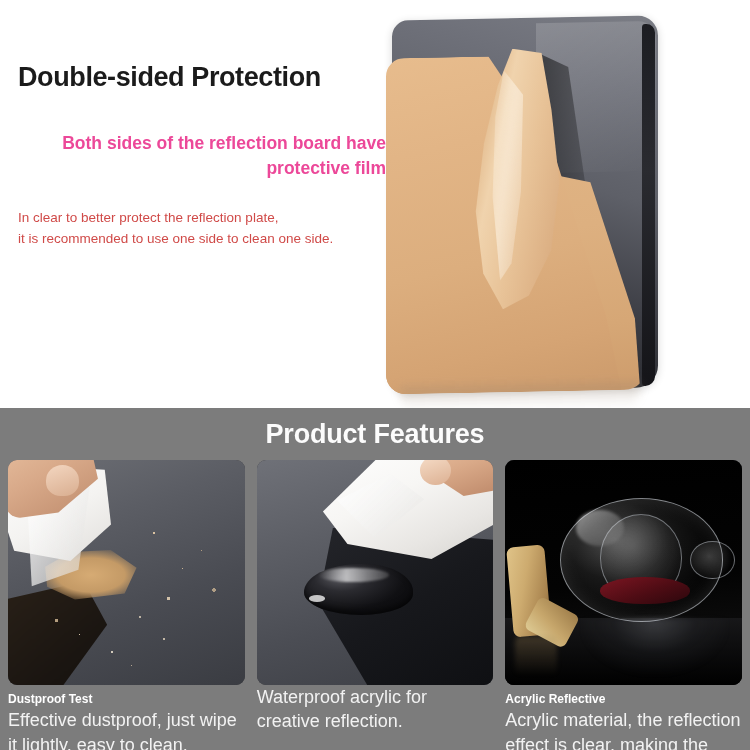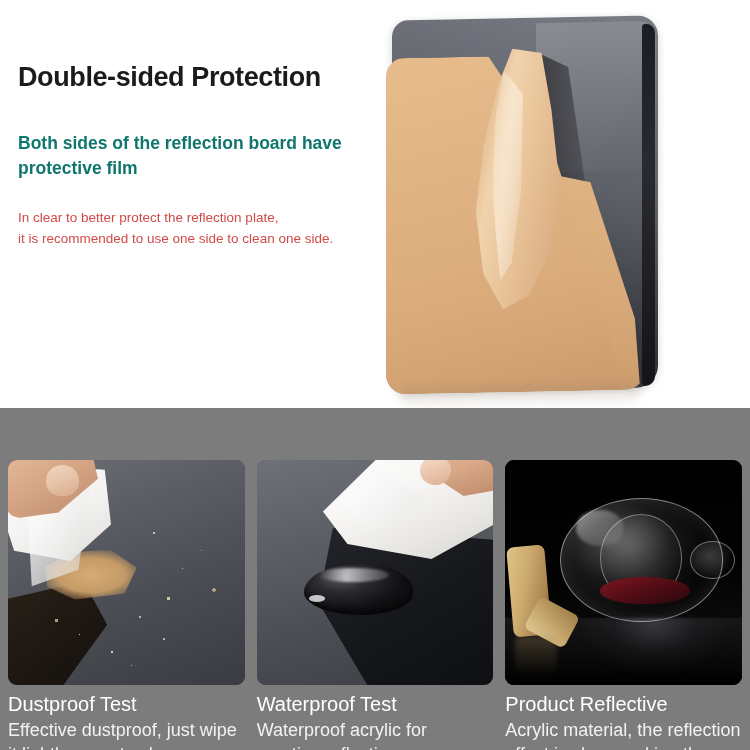--- a/index.html
+++ b/index.html
@@ -47,24 +47,25 @@
     color: #1b1b1b;
     letter-spacing: -0.4px;
     line-height: 1.15;
     margin: 0 0 38px 0;
     white-space: nowrap;
   }
 
   .subhead {
     font-size: 17.5px;
     font-weight: bold;
-    color: #0f766e;
+    color: #ec4899;
     line-height: 1.45;
     margin: 0 0 26px 0;
     max-width: 368px;
+    text-align: right;
   }
 
   .note {
     font-size: 13.5px;
     color: #d04a48;
     line-height: 1.55;
     margin: 0;
   }
   .note span { display: block; }
 
@@ -266,22 +267,22 @@
     position: relative;
     width: 100%;
     height: 225px;
     border-radius: 9px;
     overflow: hidden;
     background: #3a3a3e;
   }
 
   .caption-title {
     margin: 7px 0 2px 0;
-    font-size: 20px;
-    font-weight: normal;
+    font-size: 12px;
+    font-weight: bold;
     color: #ffffff;
     line-height: 1.2;
   }
 
   .caption-body {
     margin: 0;
     font-size: 18px;
     color: #f2f2f2;
     line-height: 1.35;
   }
@@ -602,20 +603,21 @@
       <div class="film"></div>
       <div class="peel"></div>
       <div class="peel-highlight"></div>
       <div class="board-reflection"></div>
     </div>
 
   </div>
 
   <div class="features">
 
+    <div class="features-title">Product Features</div>
 
     <div class="cards">
 
       <div class="card">
         <div class="thumb">
           <div class="t1-bg"></div>
           <div class="t1-darkstreak"></div>
           <div class="t1-dust"></div>
           <div class="t1-specks"></div>
           <div class="t1-specks2"></div>
@@ -633,38 +635,37 @@
           <div class="t2-bg"></div>
           <div class="t2-darkpanel"></div>
           <div class="t2-droplet"></div>
           <div class="t2-droplet-gloss"></div>
           <div class="t2-droplet-spec"></div>
           <div class="t2-tissue"></div>
           <div class="t2-tissue-fold"></div>
           <div class="t2-hand"></div>
           <div class="t2-nail"></div>
         </div>
-        <div class="caption-title">Waterproof Test</div>
         <div class="caption-body">Waterproof acrylic for creative reflection.</div>
       </div>
 
       <div class="card">
         <div class="thumb">
           <div class="t3-bg"></div>
           <div class="t3-floor"></div>
           <div class="t3-reflect"></div>
           <div class="t3-glass"></div>
           <div class="t3-glass-inner"></div>
           <div class="t3-glass-shine"></div>
           <div class="t3-stem"></div>
           <div class="t3-wine"></div>
           <div class="t3-cork1"></div>
           <div class="t3-cork2"></div>
           <div class="t3-cork-reflect"></div>
         </div>
-        <div class="caption-title">Product Reflective</div>
+        <div class="caption-title">Acrylic Reflective</div>
         <div class="caption-body">Acrylic material, the reflection effect is clear, making the photo more textured and three-dimensional.</div>
       </div>
 
     </div>
   </div>
 
 </div>
 
 </body></html>

